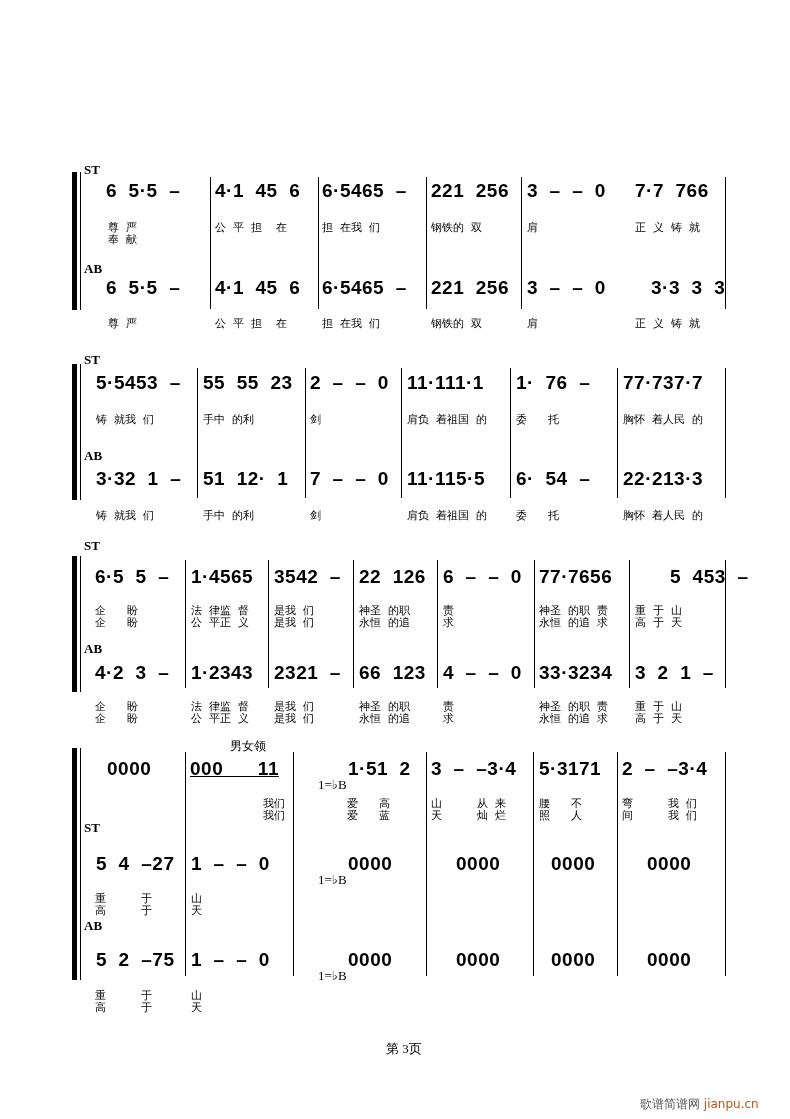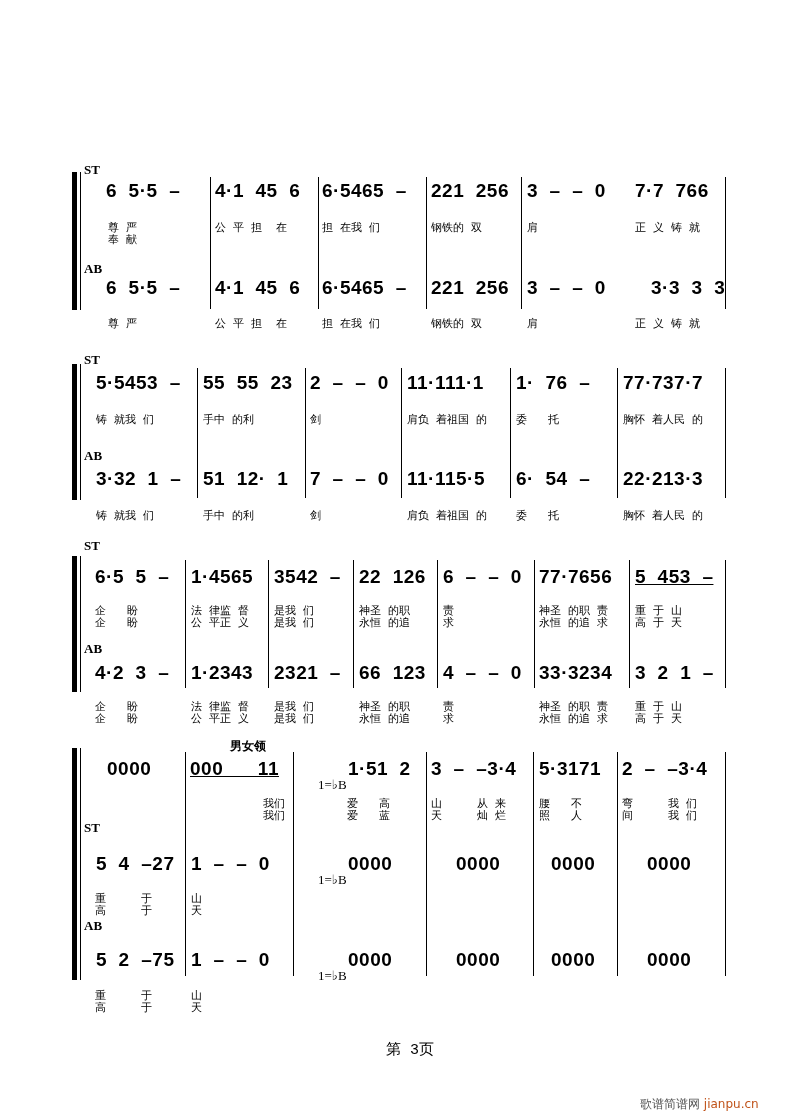--- a/index.html
+++ b/index.html
@@ -7,22 +7,22 @@
          font-family:"Liberation Serif","DejaVu Serif",serif; color:#000; }
   .bracket { position:absolute; width:5px; background:#000; }
   .bracket-thin { position:absolute; width:1px; background:#000; }
   .bar { position:absolute; width:1px; background:#000; }
   .label { position:absolute; font-weight:bold; font-size:13px; font-family:"Liberation Serif",serif; }
   .notes { position:absolute; font-family:"Liberation Sans","DejaVu Sans",sans-serif; font-weight:bold;
            font-size:19px; white-space:pre; letter-spacing:0.5px; }
   .lyr { position:absolute; font-family:"DejaVu Sans","Liberation Sans",sans-serif; font-size:11px;
          line-height:12px; white-space:pre; }
   .key { position:absolute; font-family:"Liberation Serif",serif; font-size:13px; white-space:pre; }
-  .lead { position:absolute; font-family:"DejaVu Sans",sans-serif; font-weight:bold; font-size:12px; }
-  .footer { position:absolute; font-family:Liberation Mono, monospace; font-size:15px; }
+  .lead { position:absolute; font-family:"DejaVu Sans",sans-serif; font-weight:normal; font-size:12px; }
+  .footer { position:absolute; font-family:Liberation Serif, serif; font-size:13px; }
   .wm { position:absolute; font-family:"DejaVu Serif",serif; font-size:12px; color:#555; }
   .wm .en { color:#c0531a; font-family:"DejaVu Sans",sans-serif; }
 </style>
 </head>
 <body>
 
 <div>
   <div class="bracket" style="left:72px;top:172px;height:138px;"></div>
   <div class="bracket-thin" style="left:80px;top:172px;height:138px;"></div>
   <div class="label" style="left:84px;top:162px;">ST</div>
@@ -117,21 +117,21 @@
   <div class="bar" style="left:534px;top:560px;height:128px;"></div>
   <div class="bar" style="left:629px;top:560px;height:128px;"></div>
   <div class="bar" style="left:725px;top:560px;height:128px;"></div>
 
   <div class="notes" style="left:95px;top:566px;text-align:right;">6·5  5  –</div>
   <div class="notes" style="left:191px;top:566px;">1·4565</div>
   <div class="notes" style="left:274px;top:566px;">3542  –</div>
   <div class="notes" style="left:359px;top:566px;">22  126</div>
   <div class="notes" style="left:443px;top:566px;">6  –  –  0</div>
   <div class="notes" style="left:539px;top:566px;">77·7656</div>
-  <div class="notes" style="left:635px;top:566px;text-decoration:underline;">5  453  –</div>
+  <div class="notes" style="left:670px;top:566px;">5  453  –</div>
   <div class="lyr" style="left:95px;top:605px;">企      盼</div>
   <div class="lyr" style="left:95px;top:617px;">企      盼</div>
   <div class="lyr" style="left:191px;top:605px;">法  律监  督</div>
   <div class="lyr" style="left:191px;top:617px;">公  平正  义</div>
   <div class="lyr" style="left:274px;top:605px;">是我  们</div>
   <div class="lyr" style="left:274px;top:617px;">是我  们</div>
   <div class="lyr" style="left:359px;top:605px;">神圣  的职</div>
   <div class="lyr" style="left:359px;top:617px;">永恒  的追</div>
   <div class="lyr" style="left:443px;top:605px;">责</div>
   <div class="lyr" style="left:443px;top:617px;">求</div>

